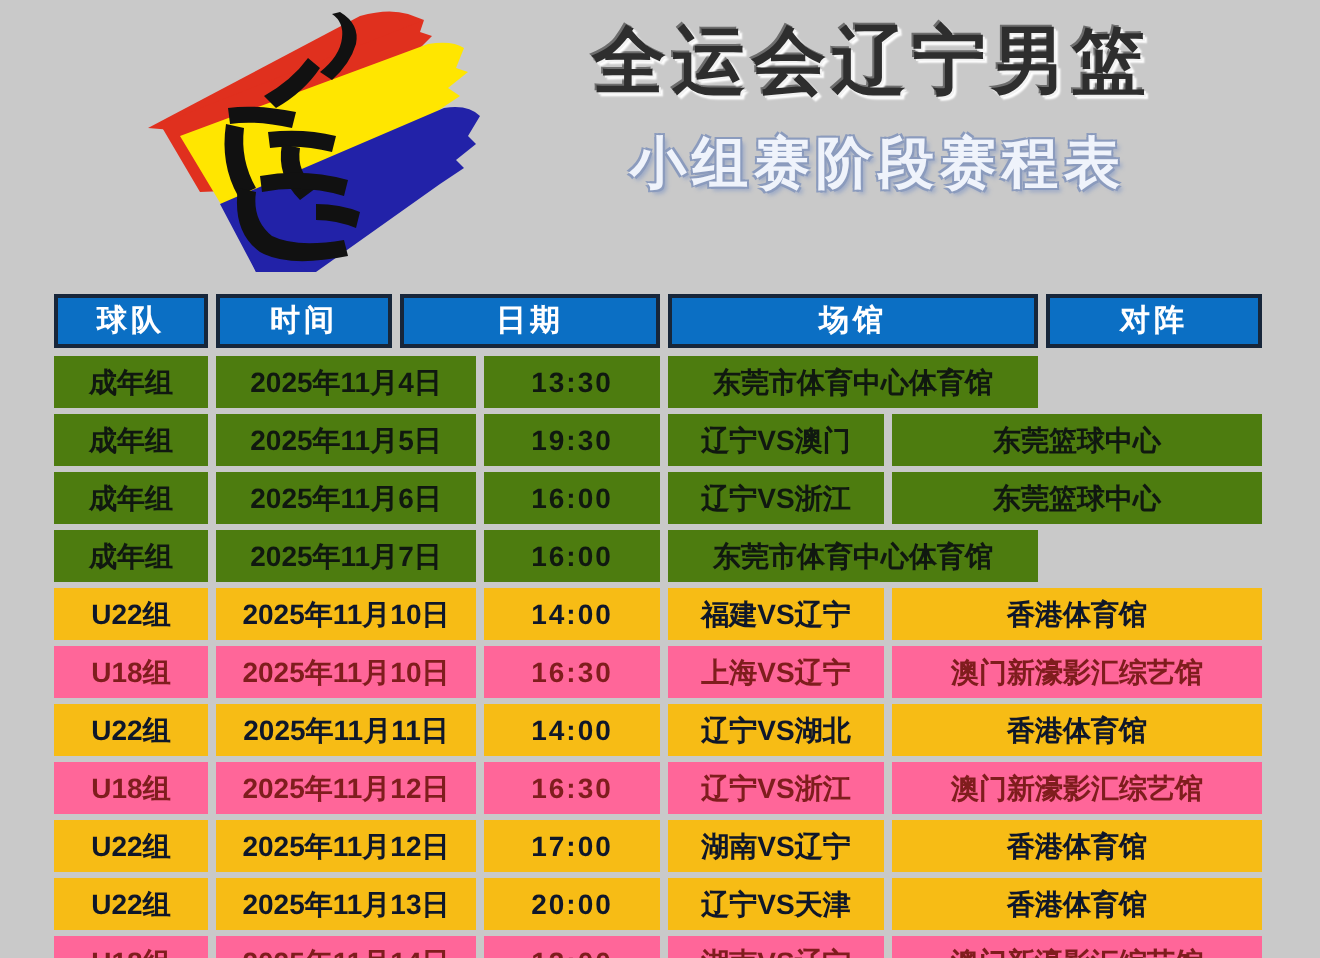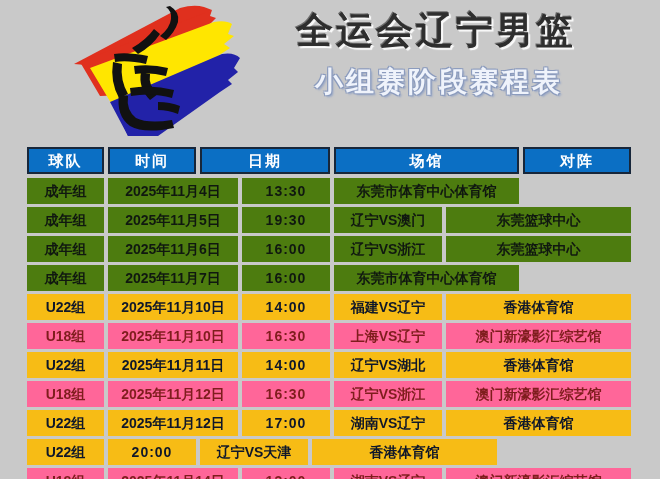--- a/index.html
+++ b/index.html
@@ -235,20 +235,21 @@
         </div>
         <div class="row row-orange">
           <div class="cell c-team">U22组</div>
           <div class="cell c-date">2025年11月12日</div>
           <div class="cell c-time">17:00</div>
           <div class="cell c-match">湖南VS辽宁</div>
           <div class="cell c-venue">香港体育馆</div>
         </div>
         <div class="row row-orange">
           <div class="cell c-team">U22组</div>
+          <div class="cell c-date">2025年11月13日</div>
           <div class="cell c-time">20:00</div>
           <div class="cell c-match">辽宁VS天津</div>
           <div class="cell c-venue">香港体育馆</div>
         </div>
         <div class="row row-pink">
           <div class="cell c-team">U18组</div>
           <div class="cell c-date">2025年11月14日</div>
           <div class="cell c-time">13:00</div>
           <div class="cell c-match">湖南VS辽宁</div>
           <div class="cell c-venue">澳门新濠影汇综艺馆</div>

